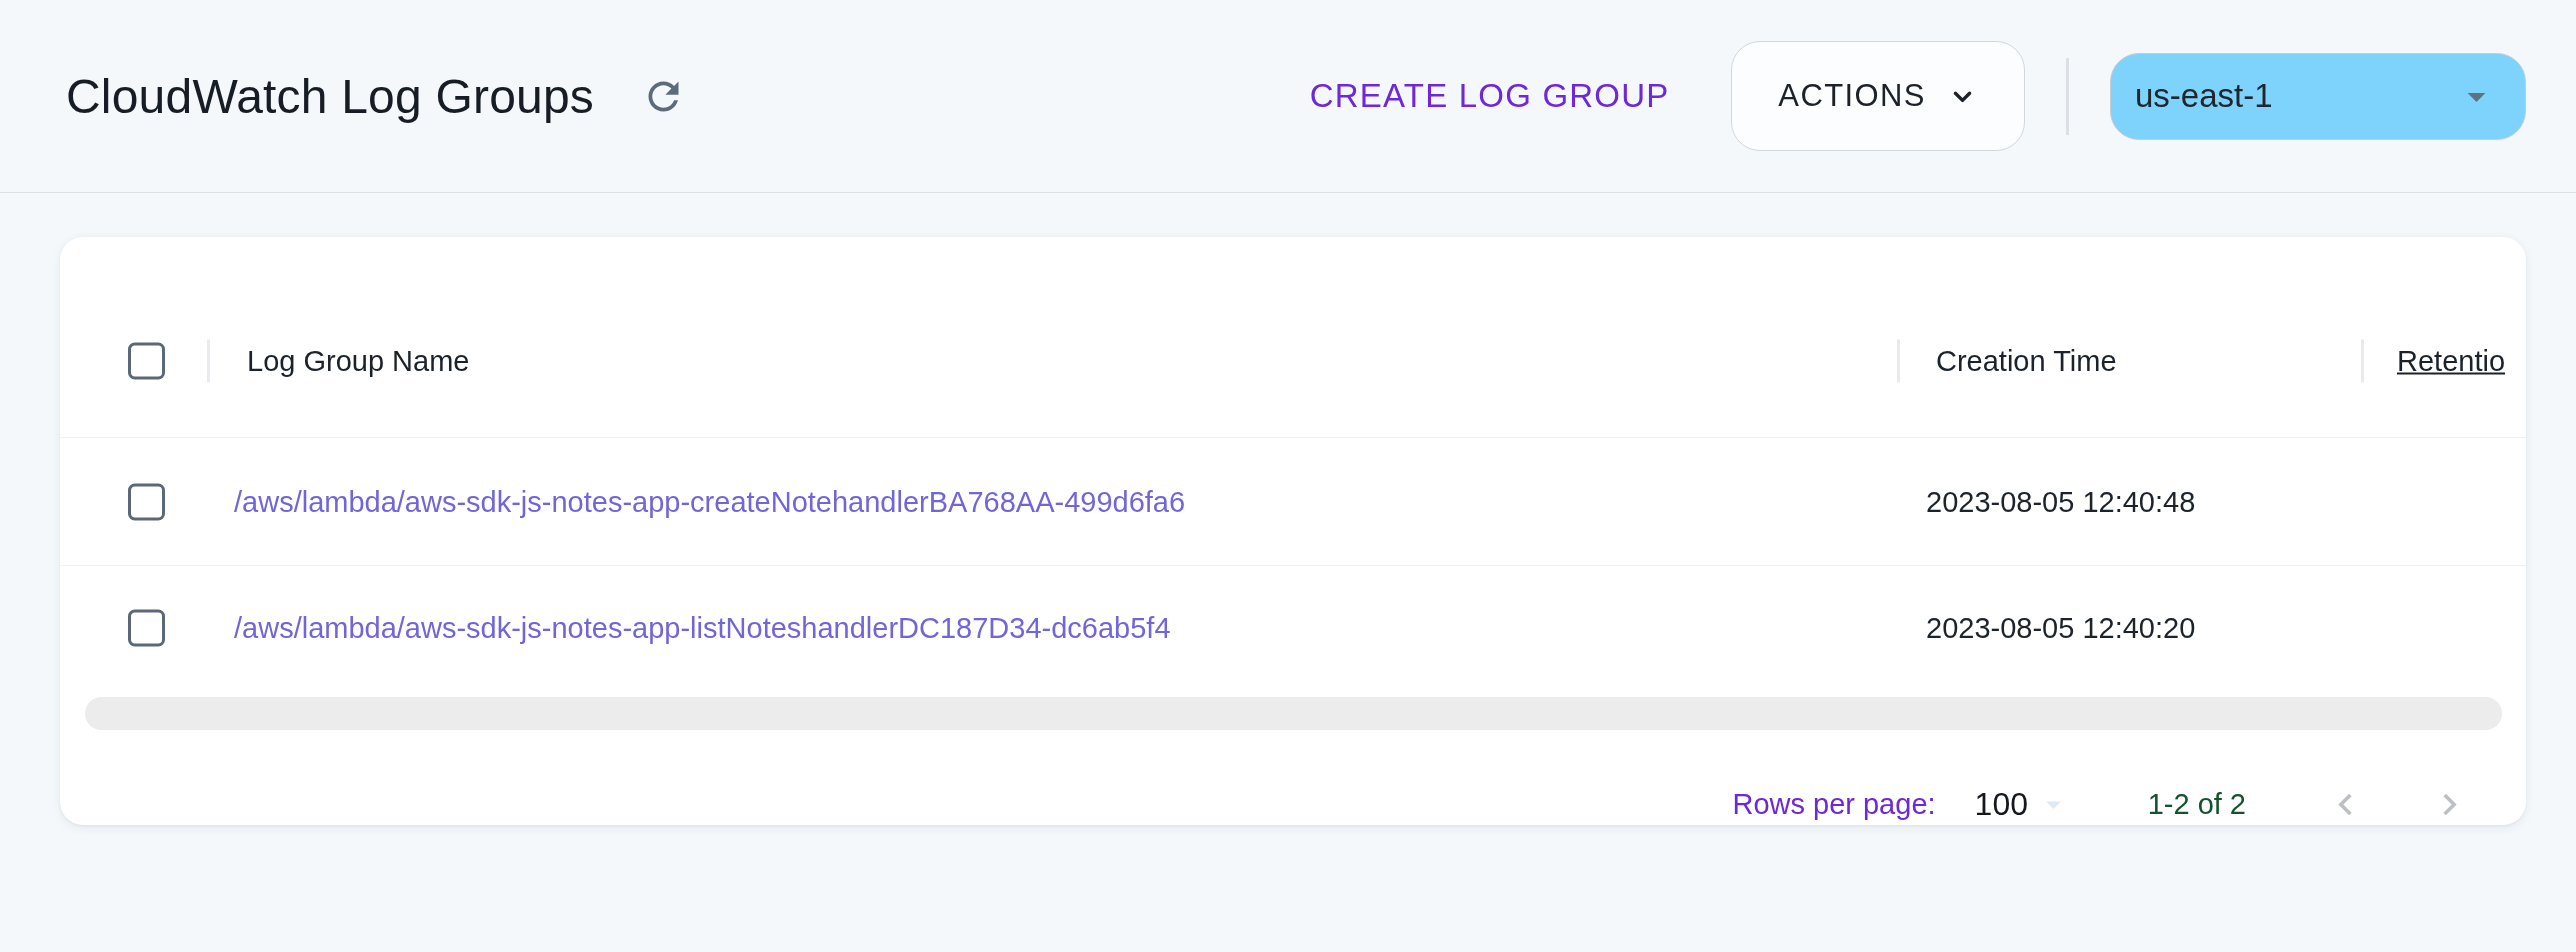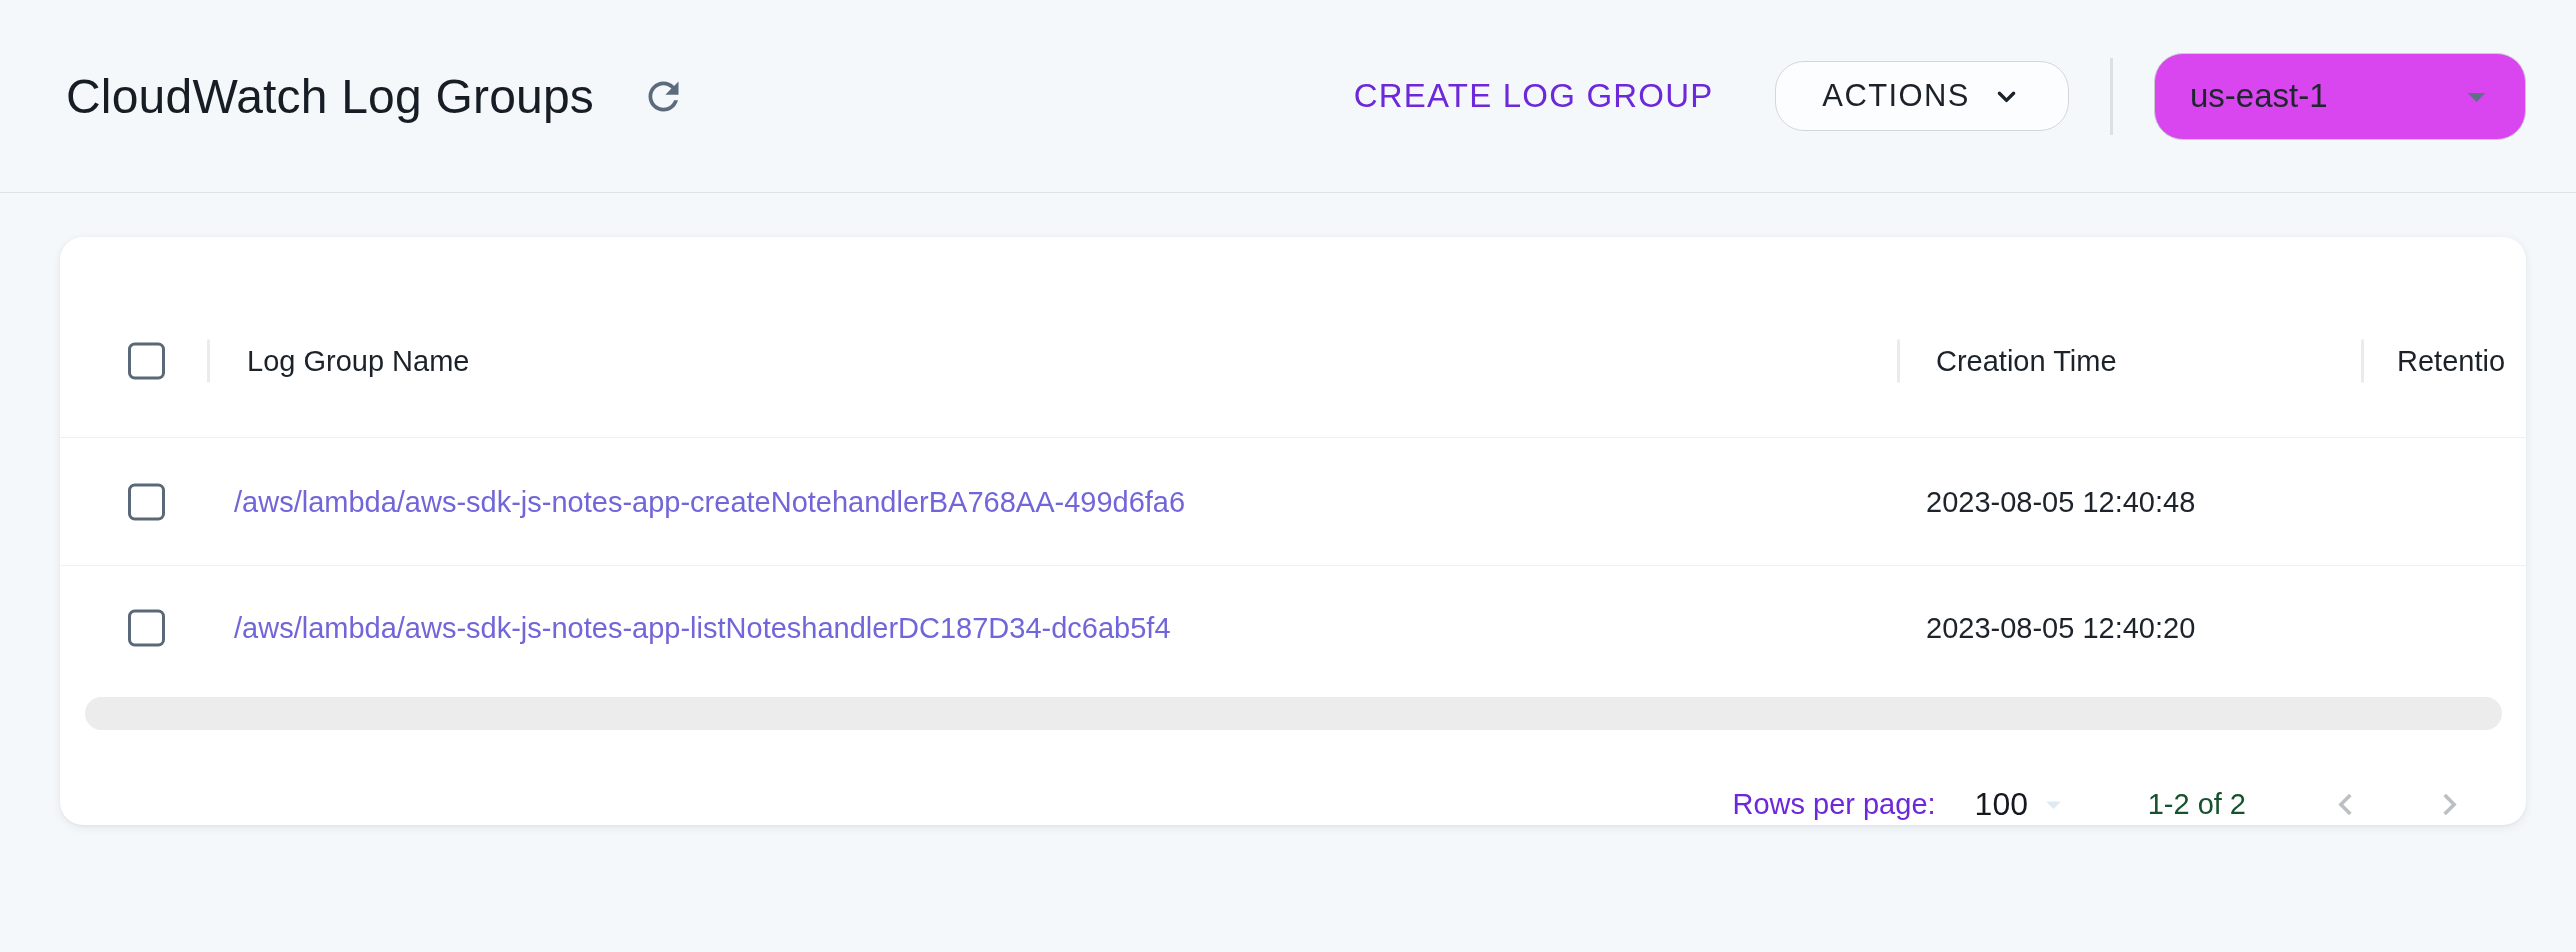--- a/index.html
+++ b/index.html
@@ -36,44 +36,44 @@
   .topbar-spacer { flex:1; }
   .create-btn {
     background:transparent; border:none; cursor:pointer;
     font-family:"Liberation Sans", sans-serif;
     font-size:33px; font-weight:500; letter-spacing:1.2px;
     color:#6d28d9;
     padding:19.3px 7.7px;
     margin-right:54px;
   }
   .actions-btn {
-    width:294px; height:70px;
+    width:294px; height:110px;
     display:flex; align-items:center; justify-content:center;
     gap:21px;
     background:#fcfdfe;
     border:1.9px solid #d3d7dc;
     border-radius:29px;
     cursor:pointer;
     font-family:"Liberation Sans", sans-serif;
     font-size:31px; font-weight:500; letter-spacing:1.4px;
     color:#1c2229;
   }
   .topbar-divider {
     width:2.9px; height:77px;
     background:#dcdfe3;
     margin:0 41px;
   }
   .region-select {
-    width:372px; height:87px;
+    width:416px; height:87px;
     display:flex; align-items:center;
-    background:#d946ef;
+    background:#7dd3fc;
     border:1.9px solid #c9cdd2;
     border-radius:29px;
     cursor:pointer;
-    padding:0 27px 0 35px;
+    padding:0 27px 0 24px;
     font-size:33px; color:#20262e;
   }
   .region-select .region-label { flex:1; }
 
   
   .card {
     position:relative;
     margin:44px 0 0 60px;
     width:2466px; height:588px;
     background:#ffffff;
@@ -101,21 +101,21 @@
     width:2.9px; height:43px;
     background:#e9ebee;
   }
   .sep-name      { left:147px; }
   .sep-creation  { left:1837px; }
   .sep-retention { left:2301px; }
 
   .th { font-size:29px; color:#1b222a; white-space:nowrap; }
   .th-name      { left:187px; }
   .th-creation  { left:1876px; }
-  .th-retention { left:2337px; }
+  .th-retention { left:2337px;text-decoration:underline; }
 
   .loggroup-link {
     left:174px;
     font-size:29px;
     color:#7066d9;
     text-decoration:none;
     white-space:nowrap;
     cursor:pointer;
   }
   .cell-time { left:1866px; font-size:29px; color:#1d232b; white-space:nowrap; }

